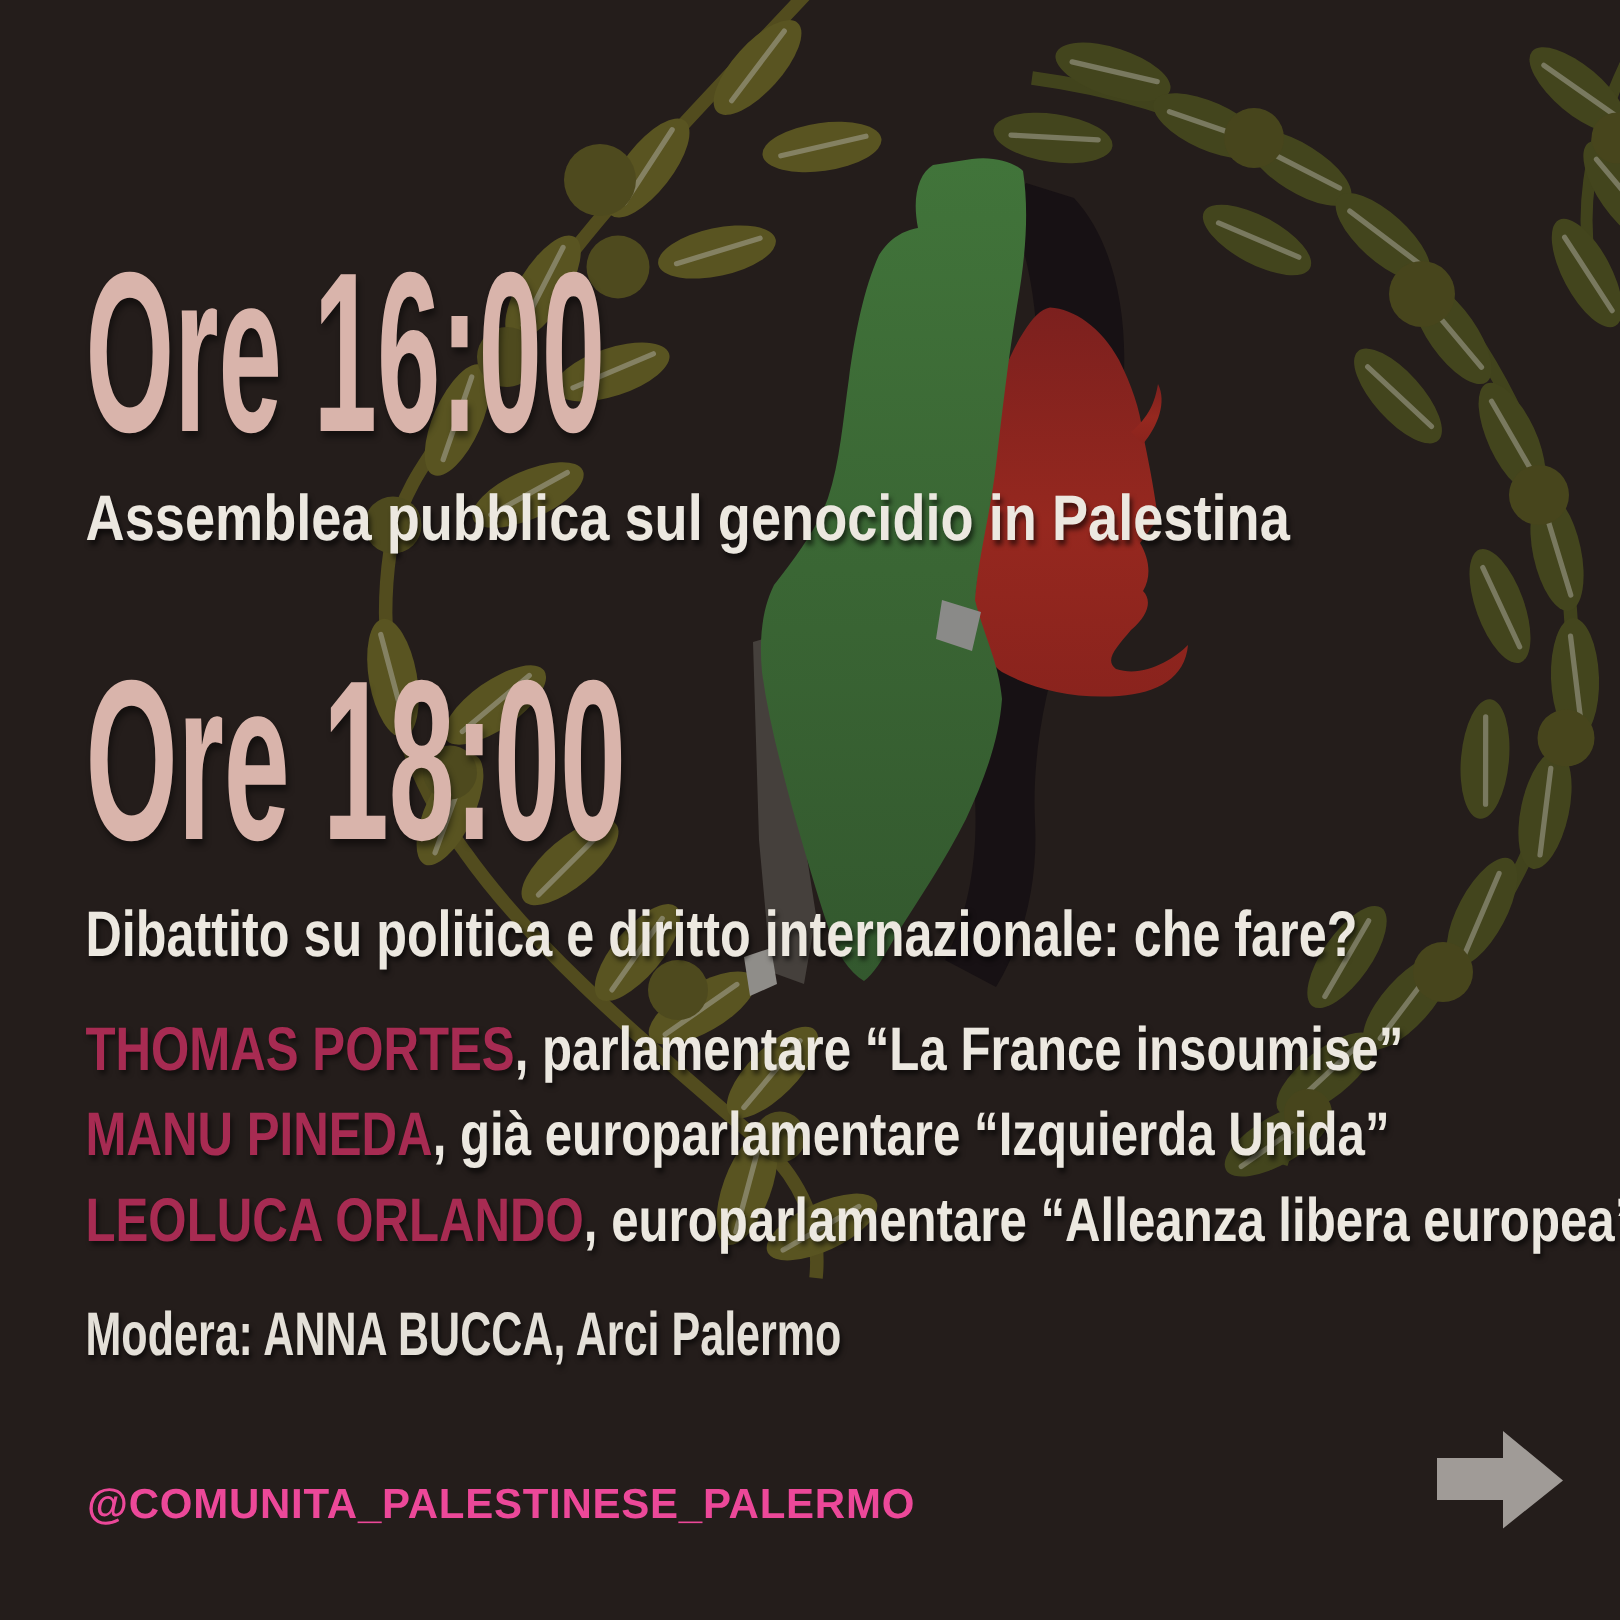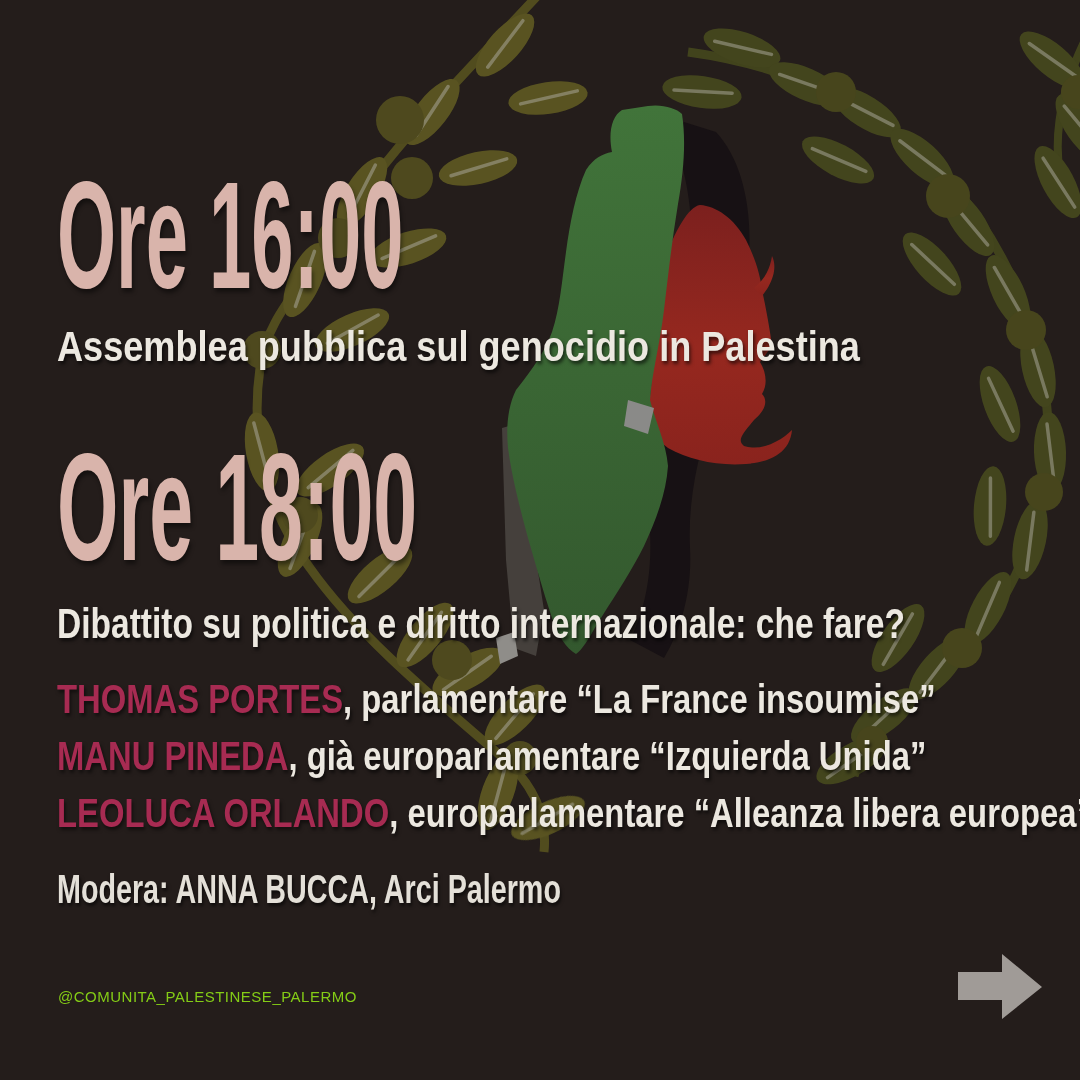--- a/index.html
+++ b/index.html
@@ -24,21 +24,21 @@
   .speaker{
     color:#ece8e0;font-size:41px;font-weight:700;
     text-shadow:2px 3px 4px rgba(0,0,0,.6);
   }
   .speaker .name{color:#a72b52;text-shadow:2px 3px 4px rgba(0,0,0,.5);}
   .moderator{
     color:#e4e0d8;font-size:41px;font-weight:700;
     text-shadow:2px 3px 4px rgba(0,0,0,.6);
   }
   .handle{
-    color:#84cc16;font-size:15px;font-weight:400;letter-spacing:.5px;
+    color:#ec4899;font-size:28px;font-weight:700;letter-spacing:.5px;
   }
   .sx48{transform:scaleX(.50);}
   .sx52{transform:scaleX(.52);}
   .sx84{transform:scaleX(.84);}
   .sx78{transform:scaleX(.78);}
   .sx80{transform:scaleX(.80);}
   .sx70{transform:scaleX(.70);}
   .arrow{position:absolute;left:0;top:0;}
 </style>
 </head>

